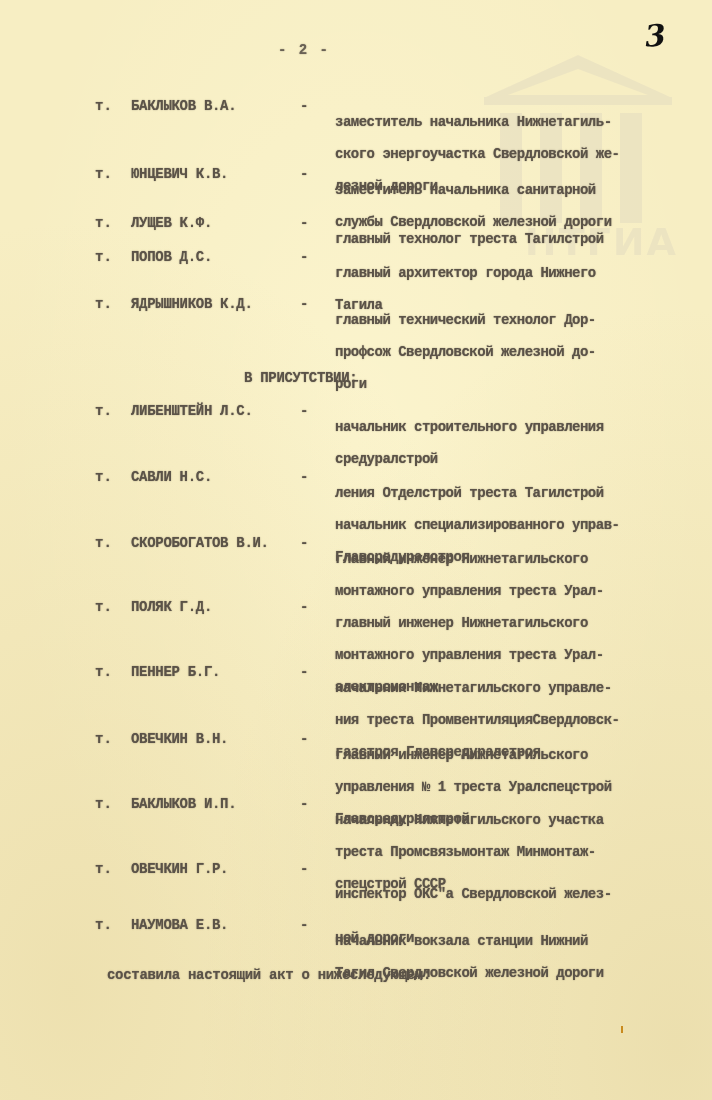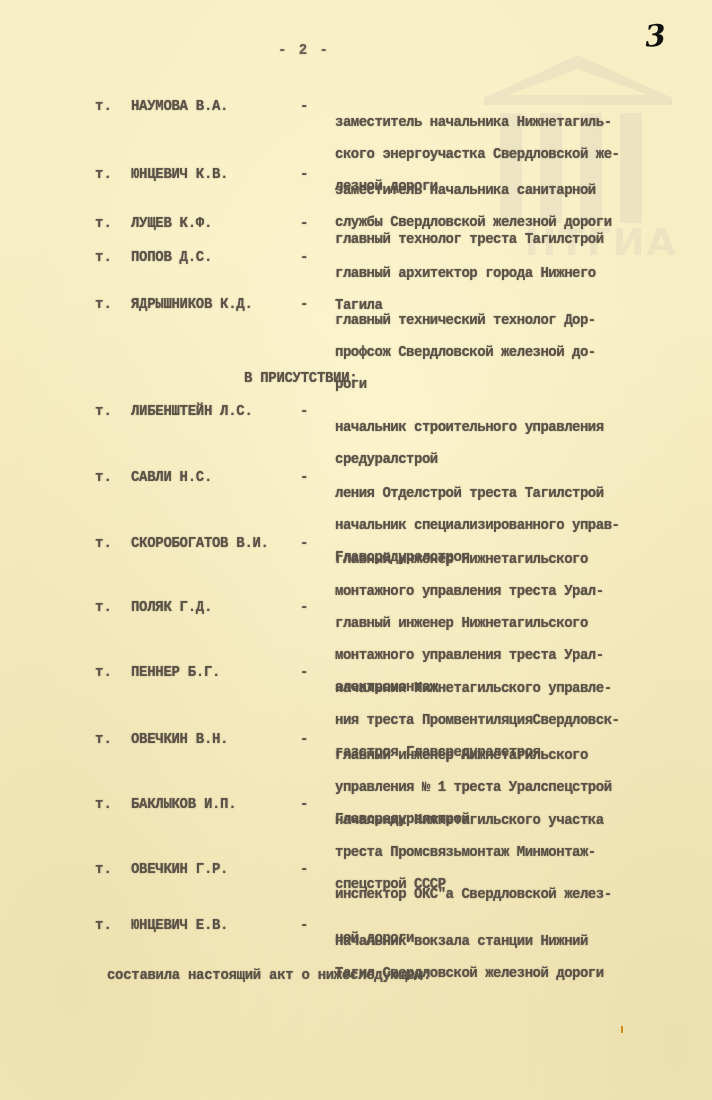--- a/index.html
+++ b/index.html
@@ -68,21 +68,21 @@
       <div class="col" style="left:142px"></div>
     </span>
     <div class="letters">НТГИА</div>
   </div>
 
   <div class="sheet-number">3</div>
   <div class="page-header typed">- 2 -</div>
 
   <div class="entry typed" style="top:98px">
     <span class="prefix">т.</span>
-    <span class="name">НАУМОВА В.А.</span>
+    <span class="name">БАКЛЫКОВ В.А.</span>
     <span class="dash">-</span>
     <div class="desc">
       <div>заместитель начальника Нижнетагиль-</div>
       <div>ского энергоучастка Свердловской же-</div>
       <div>лезной дороги</div>
     </div>
   </div>
 
   <div class="entry typed" style="top:166px">
     <span class="prefix">т.</span>
@@ -206,21 +206,21 @@
     <span class="name">ОВЕЧКИН Г.Р.</span>
     <span class="dash">-</span>
     <div class="desc" style="line-height:22px">
       <div>инспектор ОКС"а Свердловской желез-</div>
       <div>ной дороги</div>
     </div>
   </div>
 
   <div class="entry typed" style="top:917px">
     <span class="prefix">т.</span>
-    <span class="name">ЮНЦЕВИЧ Е.В.</span>
+    <span class="name">НАУМОВА Е.В.</span>
     <span class="dash">-</span>
     <div class="desc">
       <div>начальник вокзала станции Нижний</div>
       <div>Тагил Свердловской железной дороги</div>
     </div>
   </div>
 
   <div class="closing typed">составила настоящий акт о нижеследующем:</div>
 
   <div class="speck"></div>

